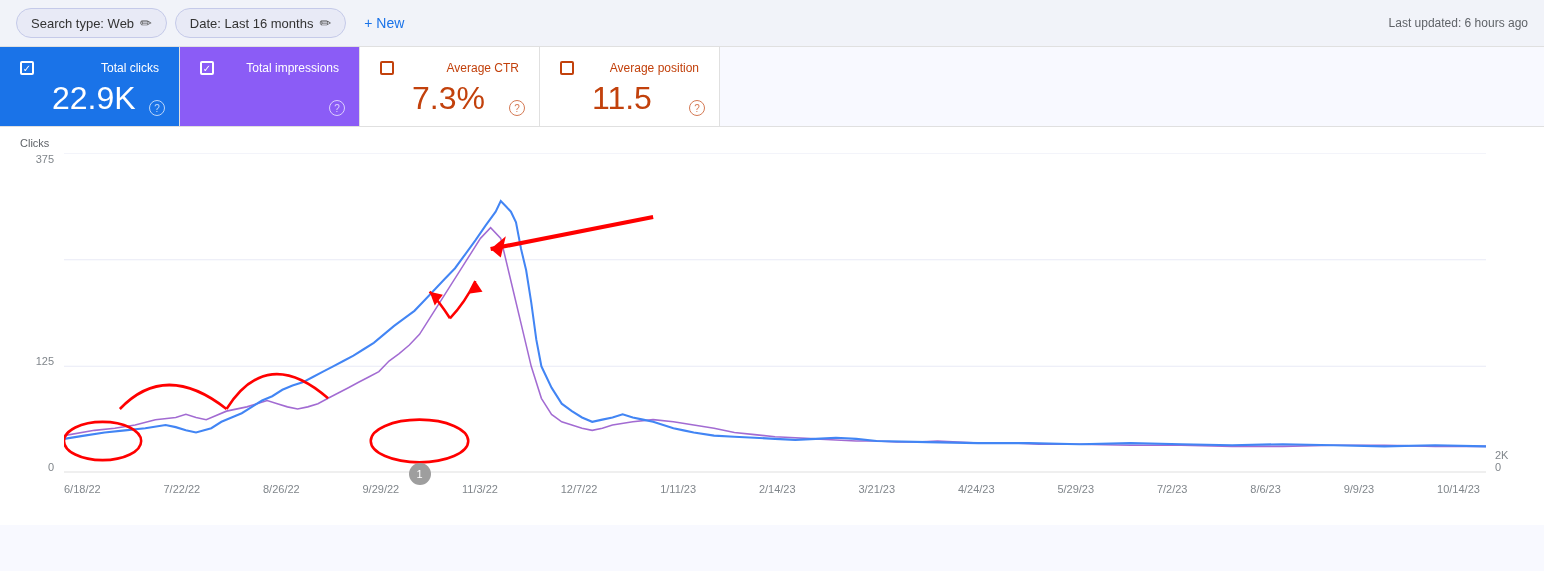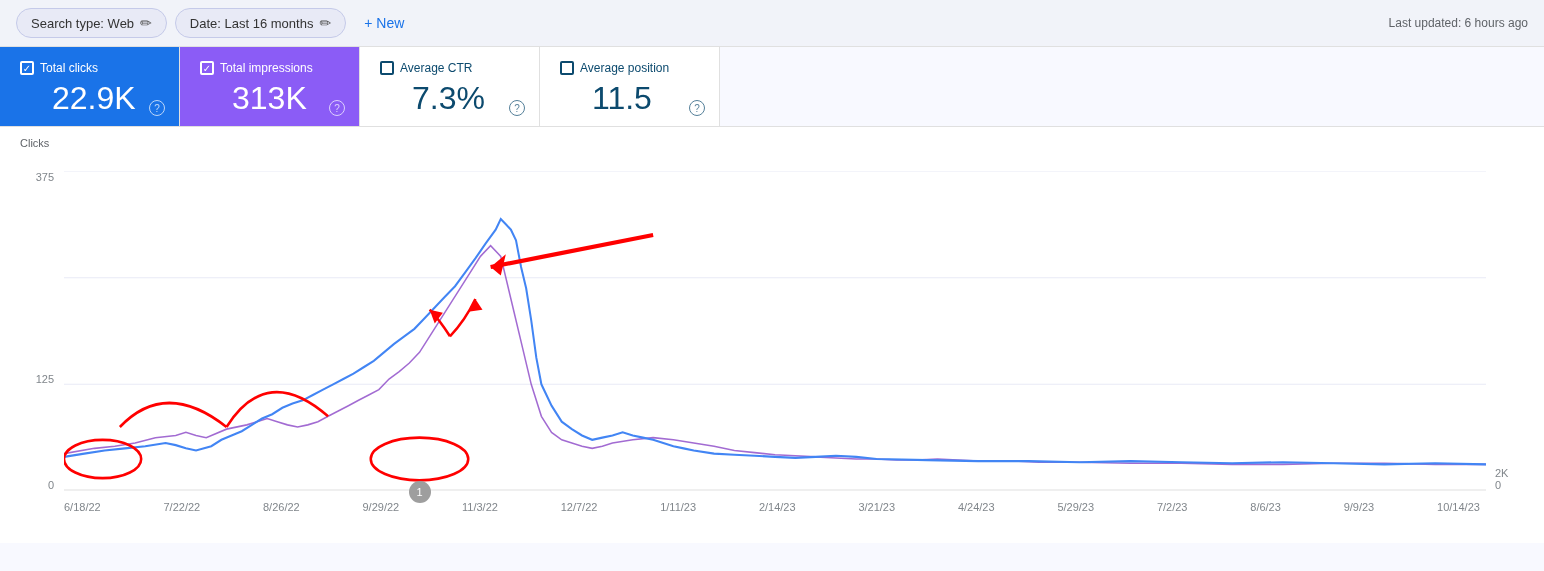--- a/index.html
+++ b/index.html
@@ -69,29 +69,30 @@
     .metric-card.active-blue {
       background: #1a73e8;
       color: white;
     }
     .metric-card.active-purple {
       background: #8b5cf6;
       color: white;
     }
     .metric-card.inactive {
       background: white;
-      color: #0c4a6e;
+      color: #c2410c;
     }
     .metric-label {
       display: flex;
       align-items: center;
       gap: 6px;
       font-size: 12px;
       font-weight: 500;
       margin-bottom: 6px;
+      justify-content: space-between;
     }
     .metric-checkbox {
       width: 14px;
       height: 14px;
       border: 2px solid currentColor;
       border-radius: 2px;
       display: inline-flex;
       align-items: center;
       justify-content: center;
       flex-shrink: 0;
@@ -125,21 +126,21 @@
     
     .chart-area {
       background: white;
       padding: 10px 20px 30px 20px;
       position: relative;
       flex: 1;
     }
     .chart-y-label {
       font-size: 11px;
       color: #5f6368;
-      margin-bottom: 22px;
+      margin-bottom: 4px;
     }
     .chart-container {
       position: relative;
       width: 100%;
       height: 320px;
     }
     .y-axis-labels {
       position: absolute;
       left: 0;
       top: 0;
@@ -226,21 +227,20 @@
     </div>
     <div class="metric-value">22.9K</div>
     <div class="metric-help">?</div>
   </div>
 
   <div class="metric-card active-purple">
     <div class="metric-label">
       <div class="metric-checkbox checked"></div>
       <span>Total impressions</span>
     </div>
-    <div class="metric-value">313K</div>
     <div class="metric-help">?</div>
   </div>
 
   <div class="metric-card inactive">
     <div class="metric-label">
       <div class="metric-checkbox"></div>
       <span>Average CTR</span>
     </div>
     <div class="metric-value">7.3%</div>
     <div class="metric-help">?</div>

